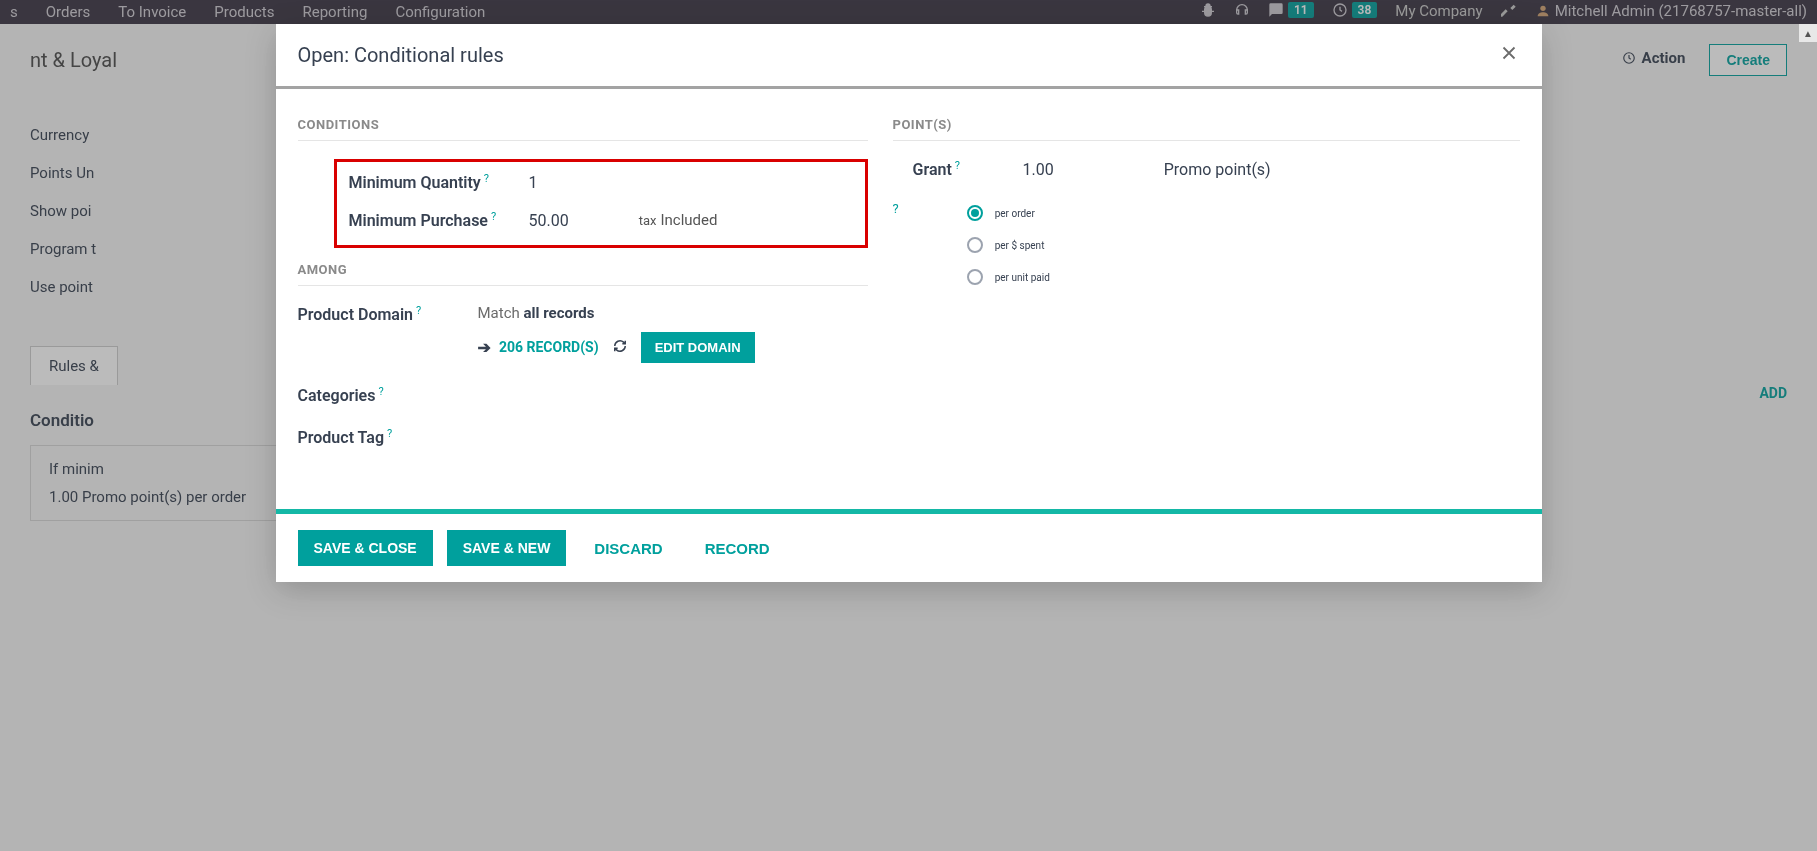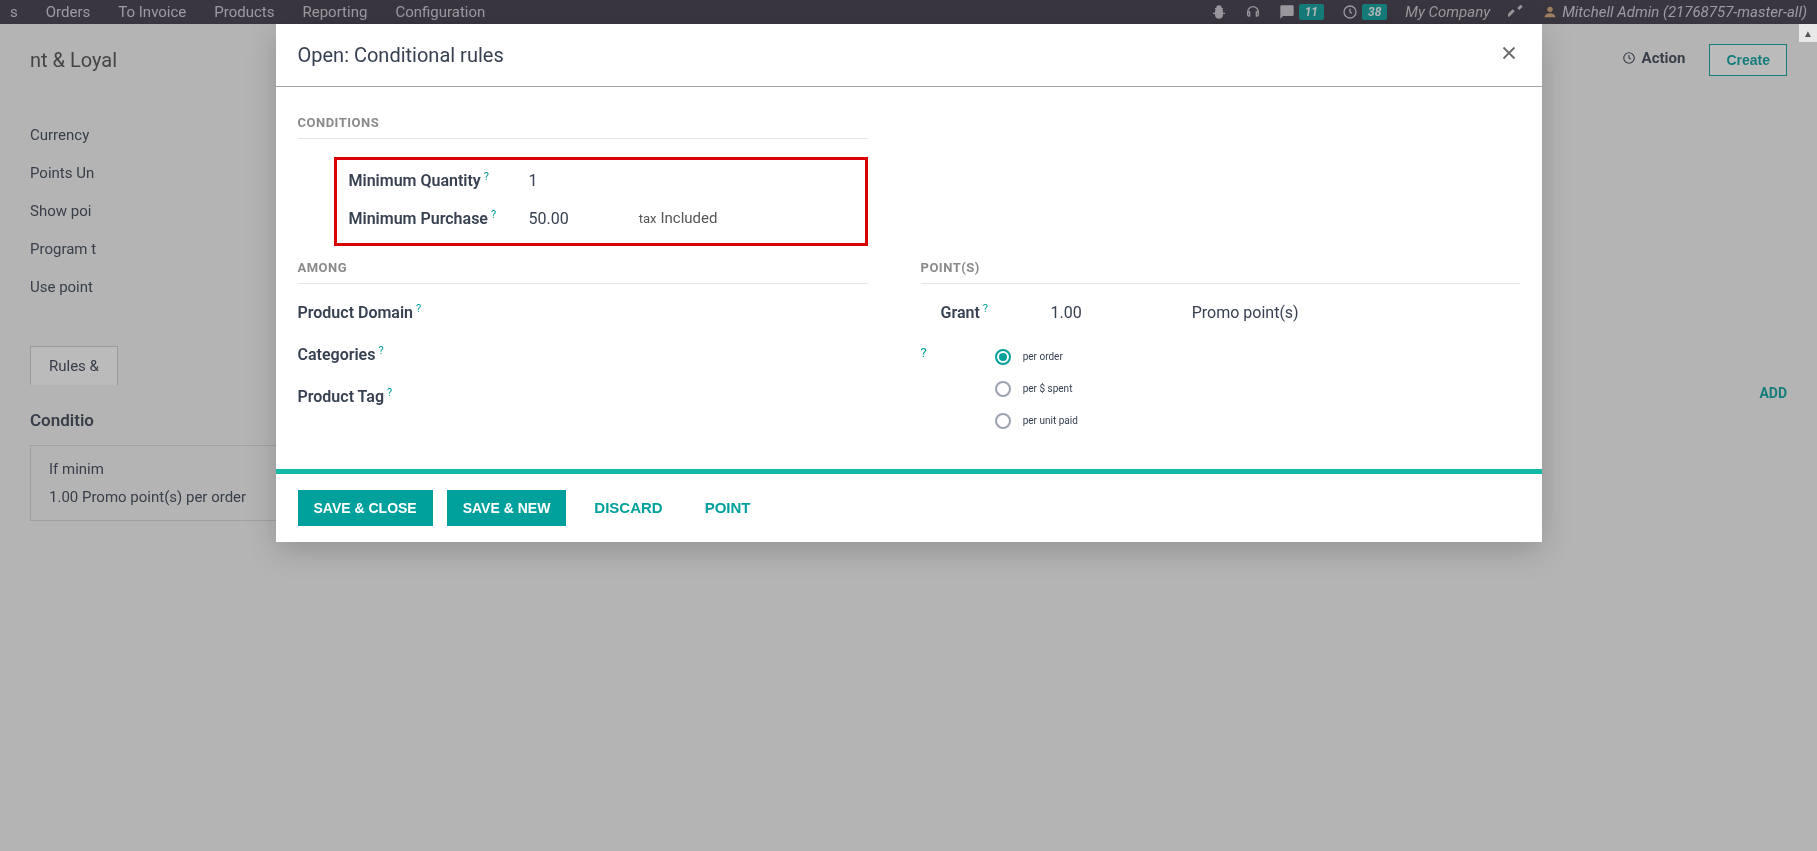--- a/index.html
+++ b/index.html
@@ -2,21 +2,21 @@
 <html><head>
 <meta charset="utf-8">
 <style>
 * { box-sizing: border-box; margin: 0; padding: 0; }
 body { font-family: -apple-system, BlinkMacSystemFont, "Segoe UI", Roboto, sans-serif; background: #f5f5f5; color: #374151; overflow: hidden; }
 
 
 .topbar { background: #3a3442; height: 24px; display: flex; align-items: center; padding: 0 10px; color: #ccc; font-size: 15px; position: relative; }
 .topbar .nav-left { display: flex; gap: 28px; }
 .topbar .nav-item { color: #d0cdd4; cursor: pointer; }
-.topbar .nav-right { position: absolute; right: 10px; display: flex; align-items: center; gap: 18px; font-style: italic; }
+.topbar .nav-right { position: absolute; right: 10px; display: flex; align-items: flex-start; gap: 18px; }
 .topbar .badge { background: #00a09d; color: #fff; padding: 1px 6px; border-radius: 2px; font-size: 12px; font-weight: 600; }
 .topbar .icon-wrap { display: flex; align-items: center; gap: 4px; color: #d0cdd4; }
 
 
 .page-bg { position: relative; padding: 20px 30px; }
 .page-title-row { display: flex; align-items: center; justify-content: space-between; margin-bottom: 20px; }
 .page-title { font-size: 20px; color: #4a4a4a; }
 .create-btn { border: 1.5px solid #00a09d; color: #00a09d; background: #fff; padding: 7px 16px; font-weight: 600; font-size: 14px; cursor: pointer; }
 .action-link { color: #374151; display: inline-flex; align-items: center; gap: 6px; margin-right: 20px; font-size: 15px; font-weight: bold; }
 
@@ -29,26 +29,26 @@
 .section-heading { font-size: 17px; color: #374151; font-weight: 600; margin: 25px 0 15px; }
 .add-link { color: #00a09d; font-weight: 700; font-size: 14px; float: right; }
 .rule-box { border: 1px solid #d6d6d6; padding: 14px 18px; font-size: 15px; color: #374151; width: 670px; }
 .rule-box .sub { color: #374151; margin-top: 10px; }
 
 
 .backdrop { position: fixed; inset: 0; background: rgba(60,60,60,0.35); }
 
 
 .modal { position: fixed; top: 24px; left: 50%; transform: translateX(-50%); width: 1266px; background: #fff; box-shadow: 0 8px 30px rgba(0,0,0,0.2); display: flex; flex-direction: column; }
-.modal-header { display: flex; align-items: center; justify-content: space-between; padding: 18px 22px; border-bottom: 1px solid #a3a3a3; }
+.modal-header { display: flex; align-items: center; justify-content: space-between; padding: 18px 22px; border-bottom: 3px solid #a3a3a3; }
 .modal-title { font-size: 20px; color: #374151; }
 .close-x { cursor: pointer; color: #6b6b6b; }
 .close-x svg { width: 22px; height: 22px; }
 
-.modal-body { padding: 28px 22px 40px; display: flex; gap: 53px; align-items: flex-end; }
+.modal-body { padding: 28px 22px 40px; display: flex; gap: 25px; }
 .col-left { flex: 0 0 570px; }
 .col-right { flex: 1; }
 
 .sec-title { font-size: 13px; letter-spacing: 0.5px; color: #8a8a8a; font-weight: 700; text-transform: uppercase; padding-bottom: 8px; border-bottom: 1px solid #e5e5e5; margin-bottom: 18px; }
 
 .field-row { display: flex; align-items: center; margin-bottom: 22px; font-size: 16px; }
 .field-row .flabel { width: 180px; font-weight: 600; color: #374151; position: relative; }
 .field-row .fval { color: #374151; }
 .help-q { color: #00a09d; font-size: 11px; vertical-align: super; margin-left: 3px; font-weight: 400; }
 
@@ -208,20 +208,36 @@
               <span class="small">tax</span>
               <span>Included</span>
             </span>
         </div>
       </div>
 
       <div class="sec-title">AMONG</div>
 
       <div class="field-row" style="align-items:flex-start">
         <span class="flabel"><span>Product Domain</span><span class="help-q">?</span></span>
+        <div class="domain-area">
+          <span class="match-line"><span>Match</span> <strong>all records</strong></span>
+          <div class="domain-actions">
+            <span class="rec-link">
+              <span class="arrow-icon">➔</span>
+              <span>206 RECORD(S)</span>
+            </span>
+            <span class="reload-icon">
+              <svg viewBox="0 0 24 24" fill="none" stroke="currentColor" stroke-width="2.5">
+                  <path d="M3 12a9 9 0 0 1 15-6.7L21 8M21 12a9 9 0 0 1-15 6.7L3 16"></path>
+                  <path d="M21 3v5h-5M3 21v-5h5"></path>
+                </svg>
+            </span>
+            <button class="edit-domain-btn">EDIT DOMAIN</button>
+          </div>
+        </div>
       </div>
 
 
       <div class="field-row">
         <span class="flabel"><span>Categories</span><span class="help-q">?</span></span>
         <span class="fval"></span>
       </div>
 
       <div class="field-row">
         <span class="flabel"><span>Product Tag</span><span class="help-q">?</span></span>
@@ -255,17 +271,17 @@
           </label>
         </div>
       </div>
     </div>
   </div>
 
   <div class="modal-footer">
     <button class="btn-primary">SAVE &amp; CLOSE</button>
     <button class="btn-primary">SAVE &amp; NEW</button>
     <button class="btn-link">DISCARD</button>
-    <button class="btn-link">POINT</button>
+    <button class="btn-link">RECORD</button>
   </div>
 </div>
 
 <div class="scroll-indicator">▲</div>
 
 </body></html>

